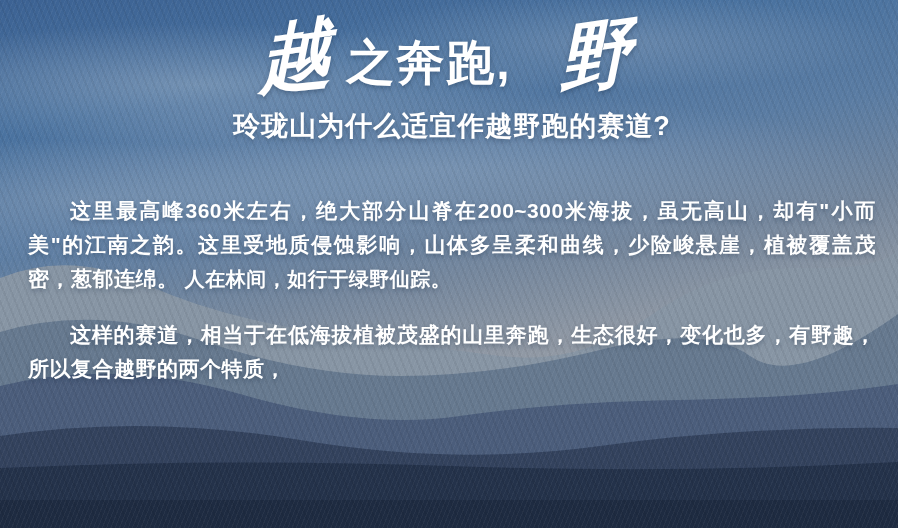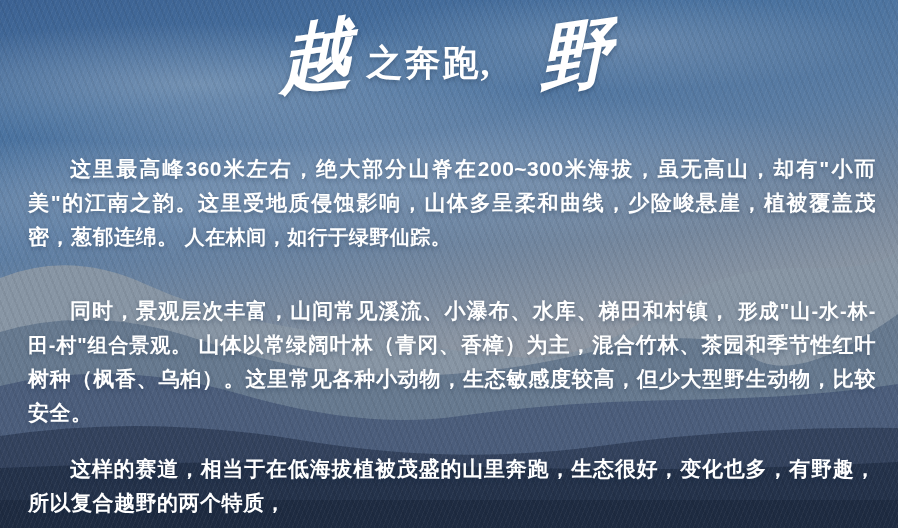--- a/index.html
+++ b/index.html
@@ -63,26 +63,25 @@
     display: inline-block;
     font-size: 74px;
     font-weight: bold;
     font-style: italic;
     line-height: 1;
     transform: rotate(-8deg) skewX(-6deg);
   }
   .callig.first { margin-right: 14px; }
   .callig.second { margin-right: 14px; }
   .title-bold {
-    font-size: 36px;
+    font-size: 48px;
     font-weight: bold;
     letter-spacing: 2px;
     line-height: 1;
     padding-top: 14px;
-    font-family: Liberation Serif, serif;
   }
   .title-bold.lead { margin-right: 46px; }
   .subtitle {
     text-align: center;
     font-size: 27px;
     font-weight: bold;
     letter-spacing: 1px;
     margin-top: 6px;
   }
   .body-text { margin-top: 50px; }
@@ -123,33 +122,29 @@
   <div class="texture"></div>
 
   <div class="content">
 
     <div class="title-row">
       <span class="callig first">越</span>
       <span class="title-bold lead">之奔跑,</span>
       <span class="callig second">野</span>
     </div>
 
+    <div class="subtitle">玲珑山为什么适宜作越野跑的赛道?</div>
 
     <div class="body-text">
 
       <p class="para p1">
         <span class="seg-normal">这里最高峰360米左右，绝大部分山脊在200~300米海拔，虽无高山，却有"小而美"的江南之韵。这里受地质侵蚀影响，山体多呈柔和曲线，少险峻悬崖，植被覆盖茂密，葱郁连绵。</span>
         <span class="seg-em">人在林间，如行于绿野仙踪。</span>
       </p>
 
-      <p class="para p2">
-        <span class="seg-normal">同时，景观层次丰富，山间常见溪流、小瀑布、水库、梯田和村镇，</span>
-        <span class="seg-em">形成"山-水-林-田-村"组合景观。</span>
-        <span class="seg-normal">山体以常绿阔叶林（青冈、香樟）为主，混合竹林、茶园和季节性红叶树种（枫香、乌桕）。这里常见各种小动物，生态敏感度较高，但少大型野生动物，比较安全。</span>
-      </p>
 
       <p class="para p3">
         <span class="seg-normal">这样的赛道，相当于在低海拔植被茂盛的山里奔跑，生态很好，变化也多，有野趣，所以复合越野的两个特质，</span>
         
       </p>
 
     </div>
   </div>
 </div>
 

